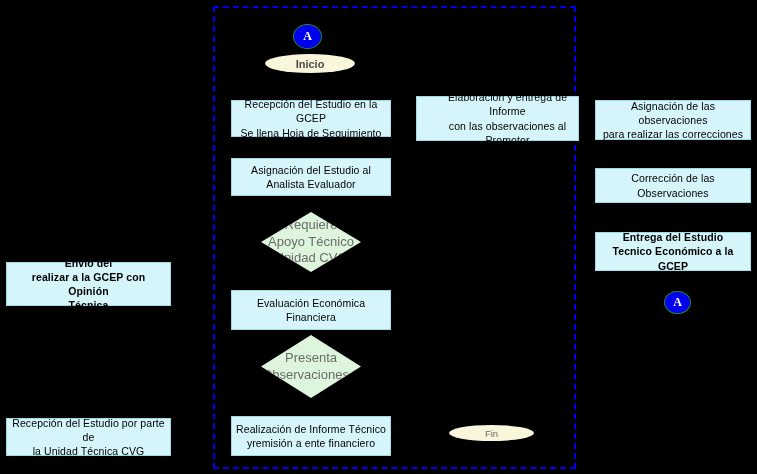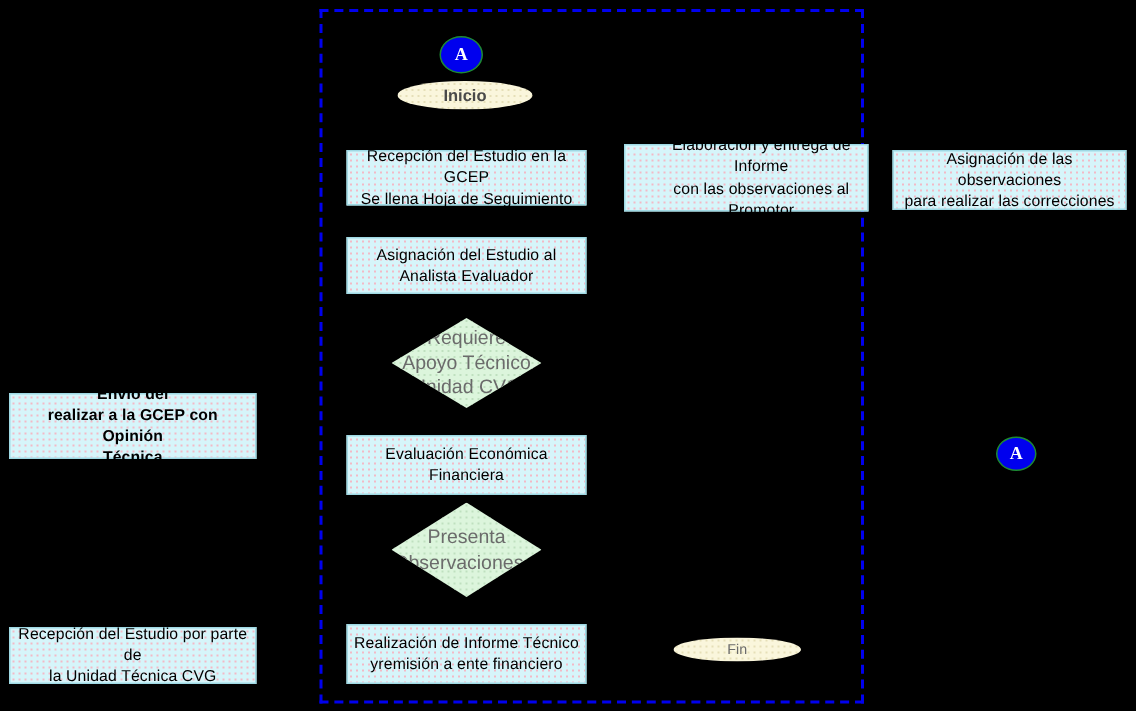--- a/index.html
+++ b/index.html
@@ -125,21 +125,24 @@
 yremisión a ente financiero</div>
 
   <div class="proc" style="left:416px; top:96px; width:163px; height:45px; white-space:pre-line;padding-left:24px;">Elaboración  y entrega  de Informe
 con  las observaciones al Promotor</div>
 
   <div class="term fin" style="left:449px; top:425px; width:85px; height:16px;">Fin</div>
 
   <div class="proc" style="left:595px; top:100px; width:156px; height:40px; white-space:pre-line;">Asignación de las observaciones
 para realizar las correcciones</div>
 
+  <div class="proc" style="left:595px; top:168px; width:156px; height:35px; white-space:pre-line;">Corrección de las Observaciones</div>
 
+  <div class="proc bold" style="left:595px; top:232px; width:156px; height:39px; white-space:pre-line;">Entrega del Estudio
+Tecnico Económico a la GCEP</div>
 
   <div class="conn" style="left:664px; top:291px; width:25px; height:21px;">A</div>
 
   <div class="proc bold" style="left:6px; top:262px; width:165px; height:44px; white-space:pre-line;">Envío del
 realizar  a la GCEP con Opinión
 Técnica</div>
 
   <div class="proc" style="left:6px; top:418px; width:165px; height:38px; white-space:pre-line;">Recepción del Estudio por parte de
 la Unidad Técnica CVG</div>
 

